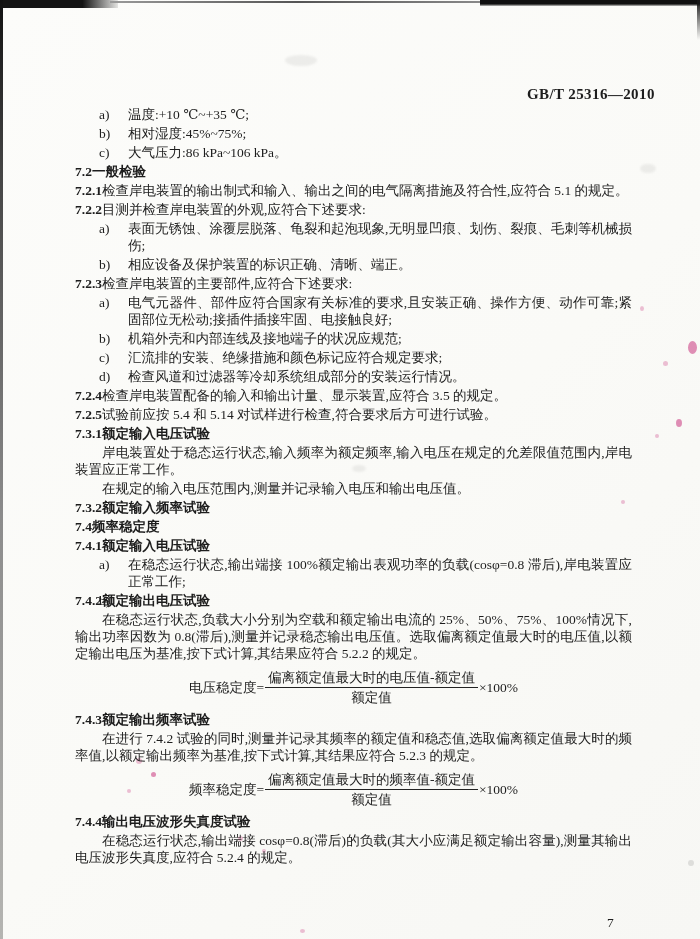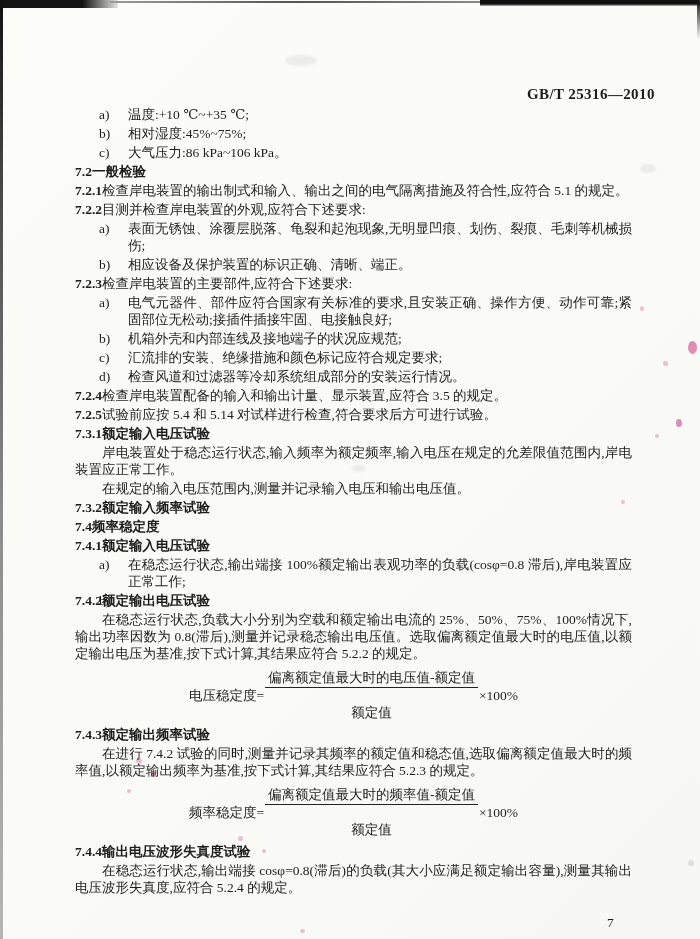--- a/index.html
+++ b/index.html
@@ -45,21 +45,21 @@
   .clause .num { font-weight:bold; }
   .list-item { position:relative; padding-left:53px; }
   .list-item .list-label { position:absolute; left:24px; top:0; }
   .para { text-indent:27px; }
   .formula {
     display:flex; justify-content:center; align-items:center;
     margin:7px 0 5px 0; text-indent:0;
   }
   .frac { display:inline-block; text-align:center; margin:0 1px; }
   .frac .num-line { display:block; border-bottom:1.4px solid #222; padding:0 3px 1px 3px; }
-  .frac .den-line { display:block; padding-top:1px;margin-top:15px; }
+  .frac .den-line { display:block; padding-top:1px; }
   .page-number { position:absolute; left:607px; top:915px; font-size:13.5px; }
 </style>
 </head>
 <body>
 
 <div class="page">
 
   <div class="edge-top-left"></div>
   <div class="edge-top-mid"></div>
   <div class="edge-top-right"></div>

